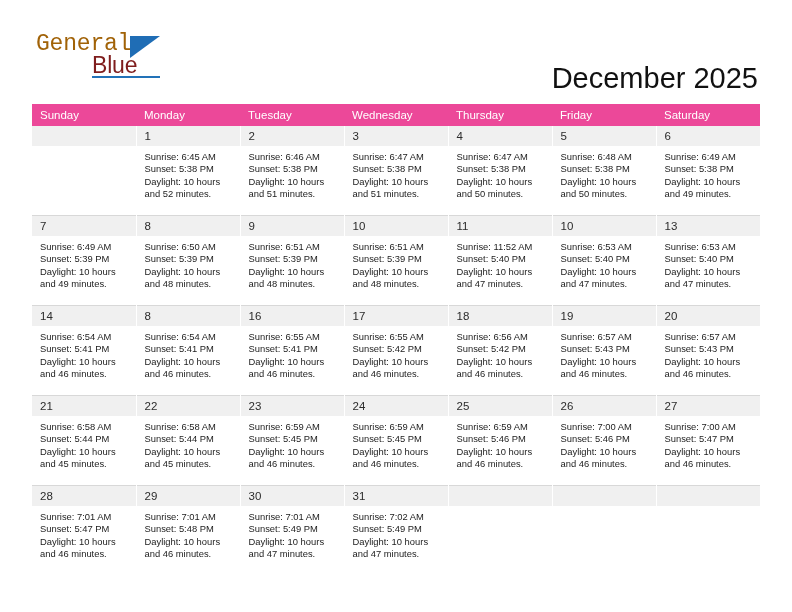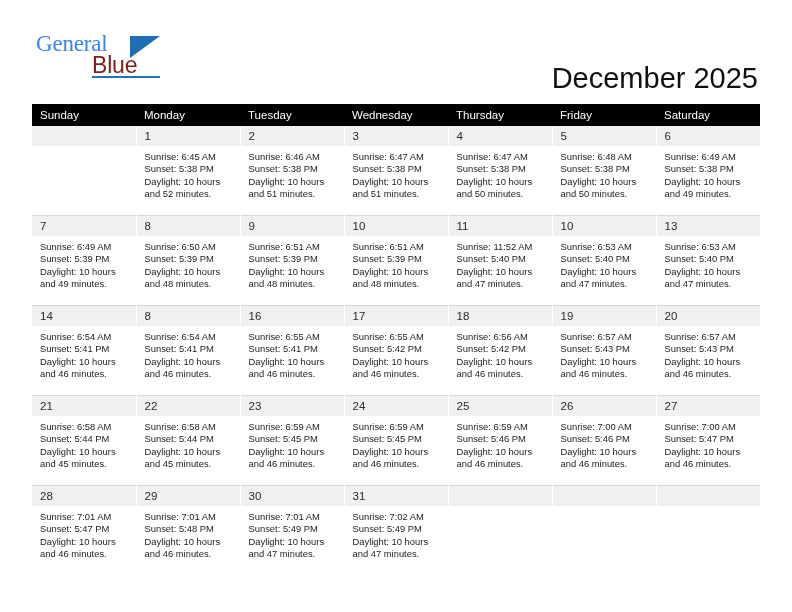--- a/index.html
+++ b/index.html
@@ -35,22 +35,22 @@
     top: 0;
     width: 220px;
     height: 64px;
   }
   .logo-general {
     position: absolute;
     left: 2px;
     top: 5px;
     font-size: 23px;
     letter-spacing: -0.2px;
-    color: #3b82f6;
-    font-family: Liberation Serif, serif;
+    color: #a16207;
+    font-family: Liberation Mono, monospace;
   }
   .logo-blue {
     position: absolute;
     left: 58px;
     top: 26px;
     font-size: 23px;
     letter-spacing: -0.2px;
     color: #7f1d1d;
     font-family: "Liberation Sans", sans-serif;
   }
@@ -101,21 +101,21 @@
     width: 728px;
   }
   table.cal {
     border-collapse: collapse;
     table-layout: fixed;
     width: 728px;
   }
   table.cal col { width: 104px; }
 
   thead th {
-    background: #000000;
+    background: #ec4899;
     color: #ffffff;
     font-size: 11.5px;
     font-weight: normal;
     text-align: left;
     padding: 5px 0 5px 8px;
     height: 12px;
     border: none;
   }
 
   td.day {

